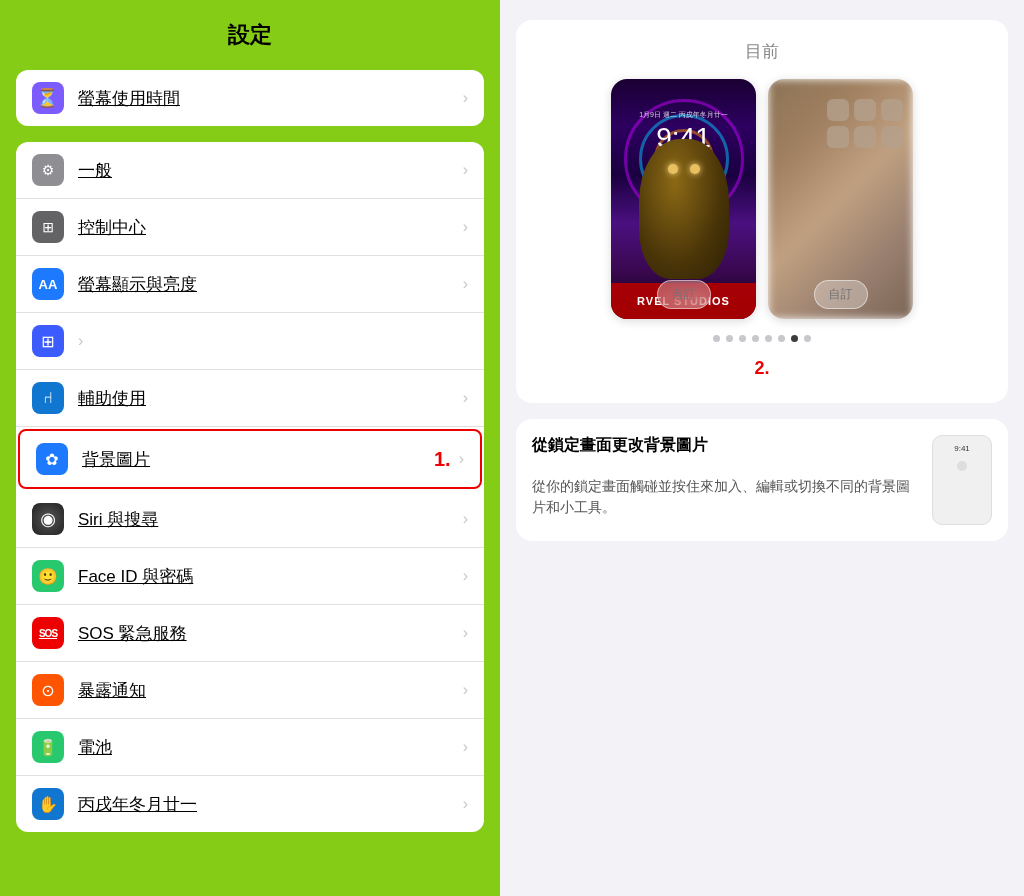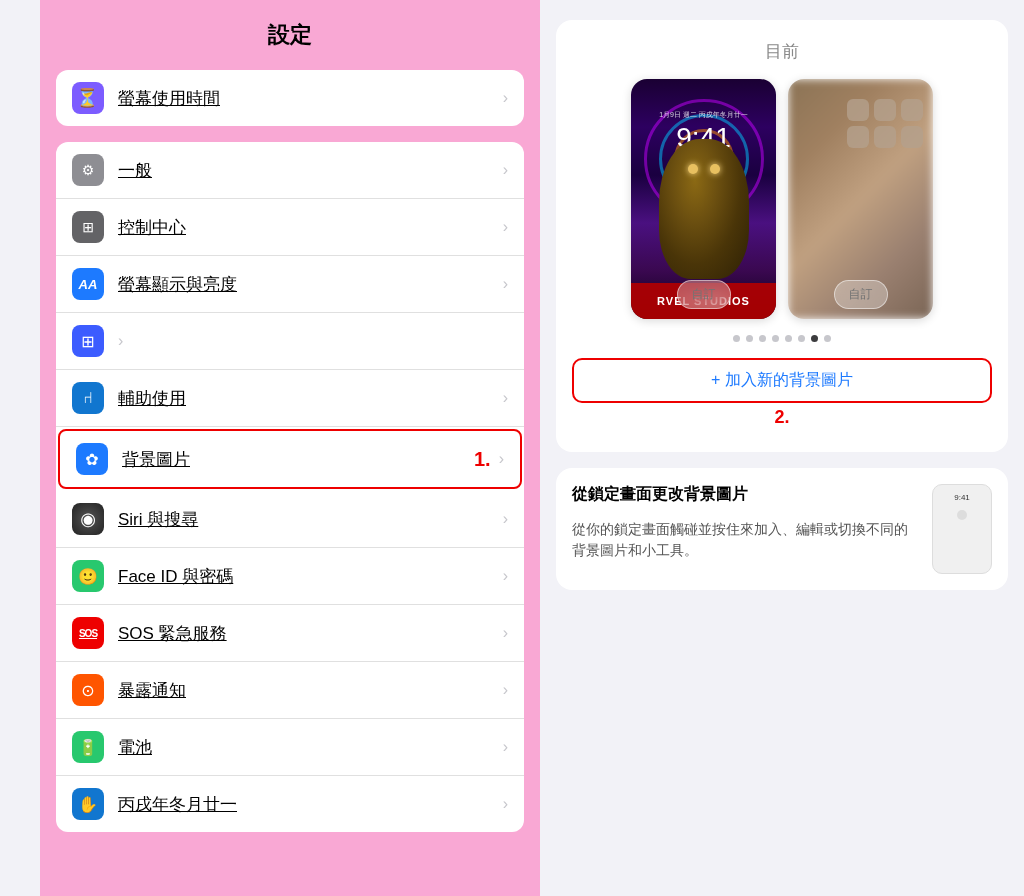--- a/index.html
+++ b/index.html
@@ -8,24 +8,23 @@
       background: #f2f2f7;
       display: flex;
       width: 1024px;
       height: 896px;
       overflow: hidden;
     }
 
     
     .left-panel {
       width: 500px;
-      background: #f9a8d4;
+      background: #84cc16;
       padding: 20px 16px;
       overflow-y: auto;
-      margin-left: 40px;
     }
 
     .page-title {
       text-align: center;
       font-size: 22px;
       font-weight: 600;
       color: #000;
       margin-bottom: 20px;
     }
 
@@ -81,21 +80,21 @@
       font-size: 20px;
       font-weight: 700;
       color: #e00;
       margin-left: 8px;
     }
 
     
     .icon-screen-time { background: #7c5cff; }
     .icon-general { background: #8e8e93; }
     .icon-control-center { background: #636366; }
-    .icon-display { background: #1d7aff; font-style: italic; }
+    .icon-display { background: #1d7aff; }
     .icon-home { background: #3c5cff; }
     .icon-accessibility { background: #1176cf; }
     .icon-wallpaper { background: #1d7aff; }
     .icon-siri { background: linear-gradient(135deg, #333, #222); }
     .icon-faceid { background: #28c86e; }
     .icon-sos { background: #e00; }
     .icon-exposure { background: #ff5500; }
     .icon-battery { background: #28c86e; }
     .icon-privacy { background: #1176cf; }
 
@@ -314,21 +313,21 @@
     }
 
     .from-lock-text {
       flex: 1;
     }
 
     .from-lock-title {
       font-size: 16px;
       font-weight: 600;
       color: #000;
-      margin-bottom: 14px;
+      margin-bottom: 20px;
     }
 
     .from-lock-desc {
       font-size: 14px;
       color: #555;
       line-height: 1.5;
     }
 
     .phone-mini {
       width: 60px;
@@ -507,21 +506,20 @@
       <div class="dot"></div>
       <div class="dot"></div>
       <div class="dot"></div>
       <div class="dot"></div>
       <div class="dot"></div>
       <div class="dot"></div>
       <div class="dot active"></div>
       <div class="dot"></div>
     </div>
 
-    <div class="add-wallpaper-btn">+ 加入新的背景圖片</div>
     <div class="step2-label">2.</div>
   </div>
 
   <div class="from-lock-card">
     <div class="from-lock-text">
       <div class="from-lock-title">從鎖定畫面更改背景圖片</div>
       <div class="from-lock-desc">從你的鎖定畫面觸碰並按住來加入、編輯或切換不同的背景圖片和小工具。</div>
     </div>
     <div class="phone-mini">
       <div class="phone-mini-time">9:41</div>

